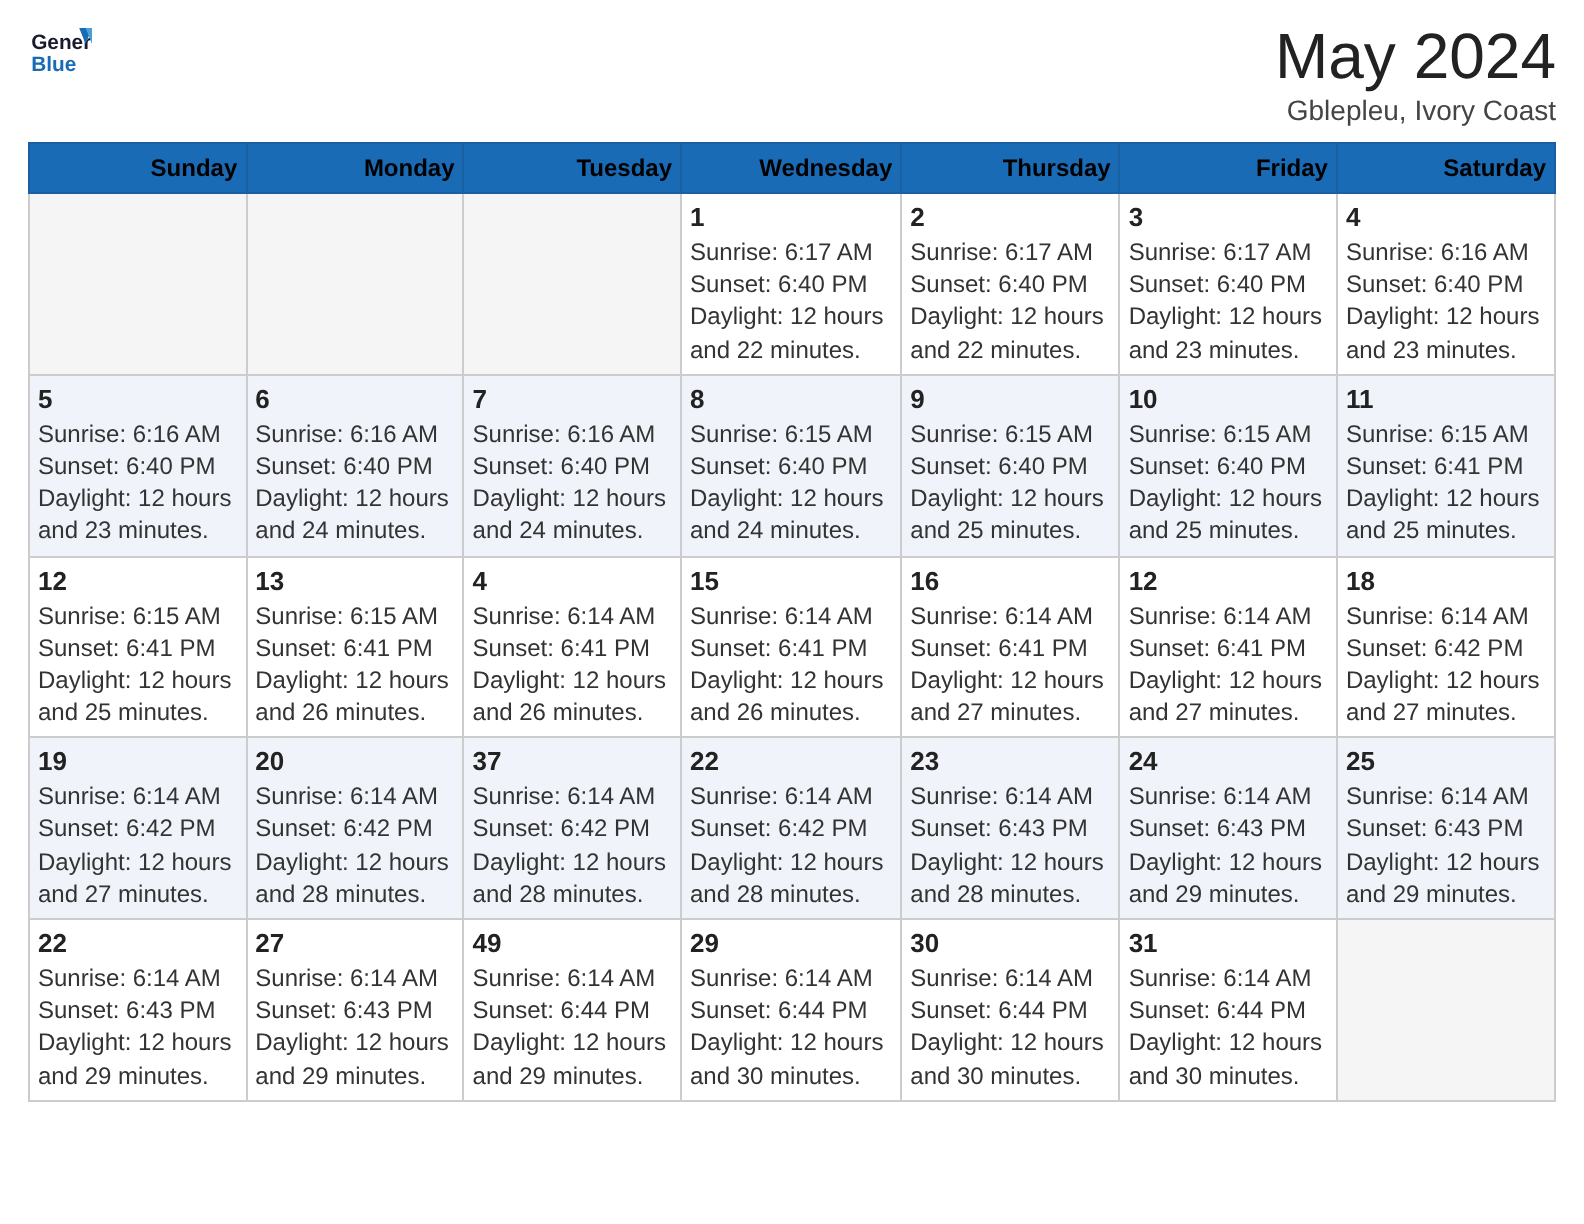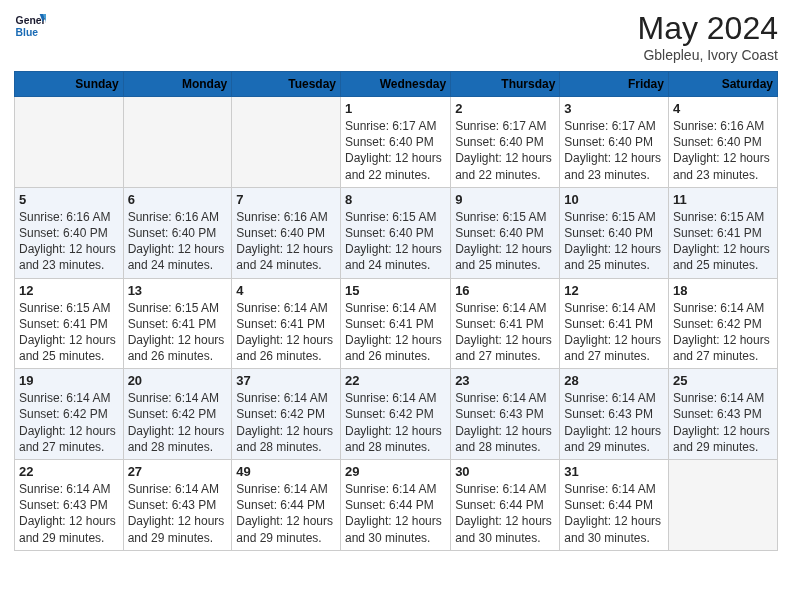--- a/index.html
+++ b/index.html
@@ -283,21 +283,21 @@
 and 28 minutes.</div>
           </td>
           <td>
             <div class="day-number">23</div>
             <div class="day-info" style="white-space: pre-line;">Sunrise: 6:14 AM
 Sunset: 6:43 PM
 Daylight: 12 hours
 and 28 minutes.</div>
           </td>
           <td>
-            <div class="day-number">28</div>
+            <div class="day-number">24</div>
             <div class="day-info" style="white-space: pre-line;">Sunrise: 6:14 AM
 Sunset: 6:43 PM
 Daylight: 12 hours
 and 29 minutes.</div>
           </td>
           <td>
             <div class="day-number">25</div>
             <div class="day-info" style="white-space: pre-line;">Sunrise: 6:14 AM
 Sunset: 6:43 PM
 Daylight: 12 hours

